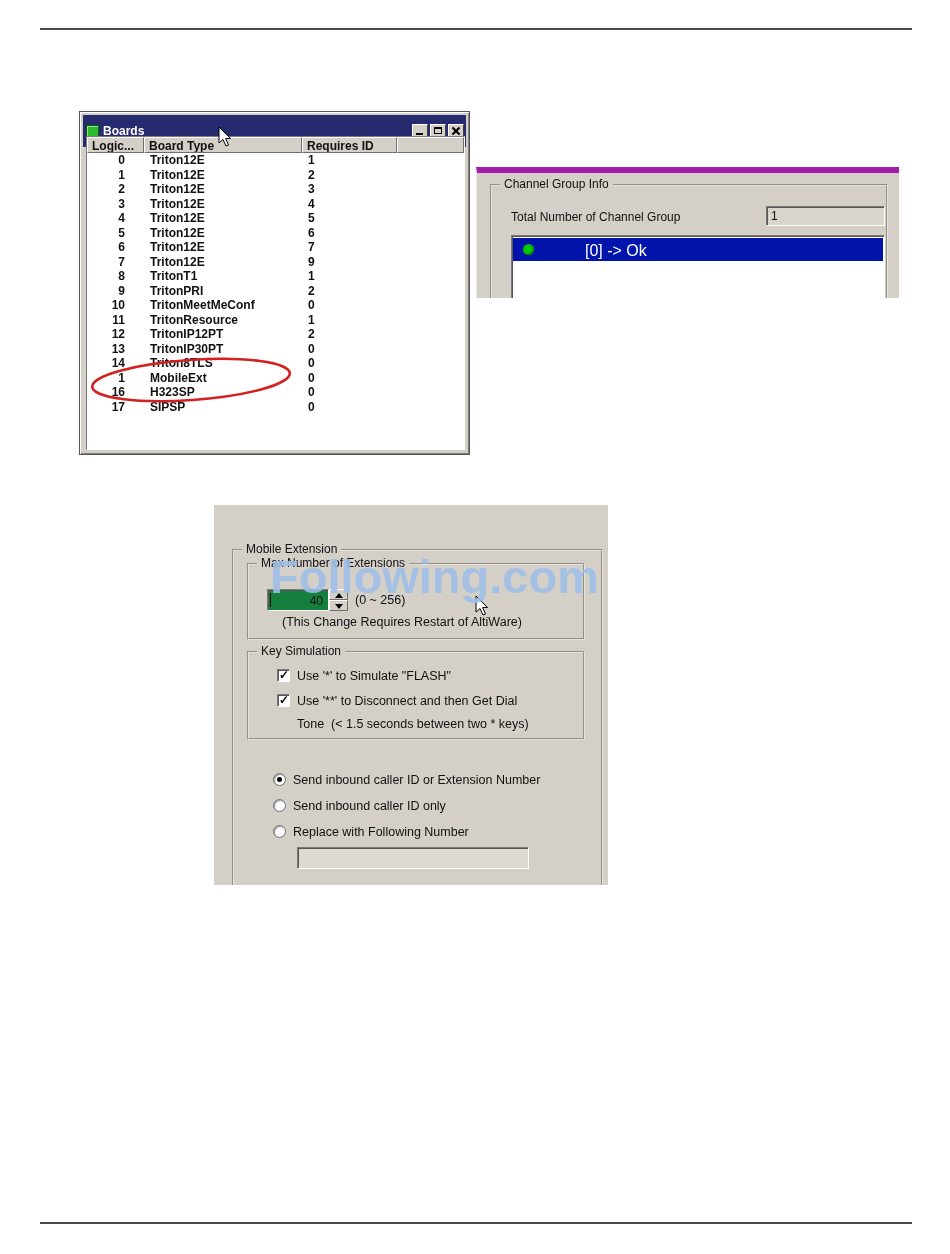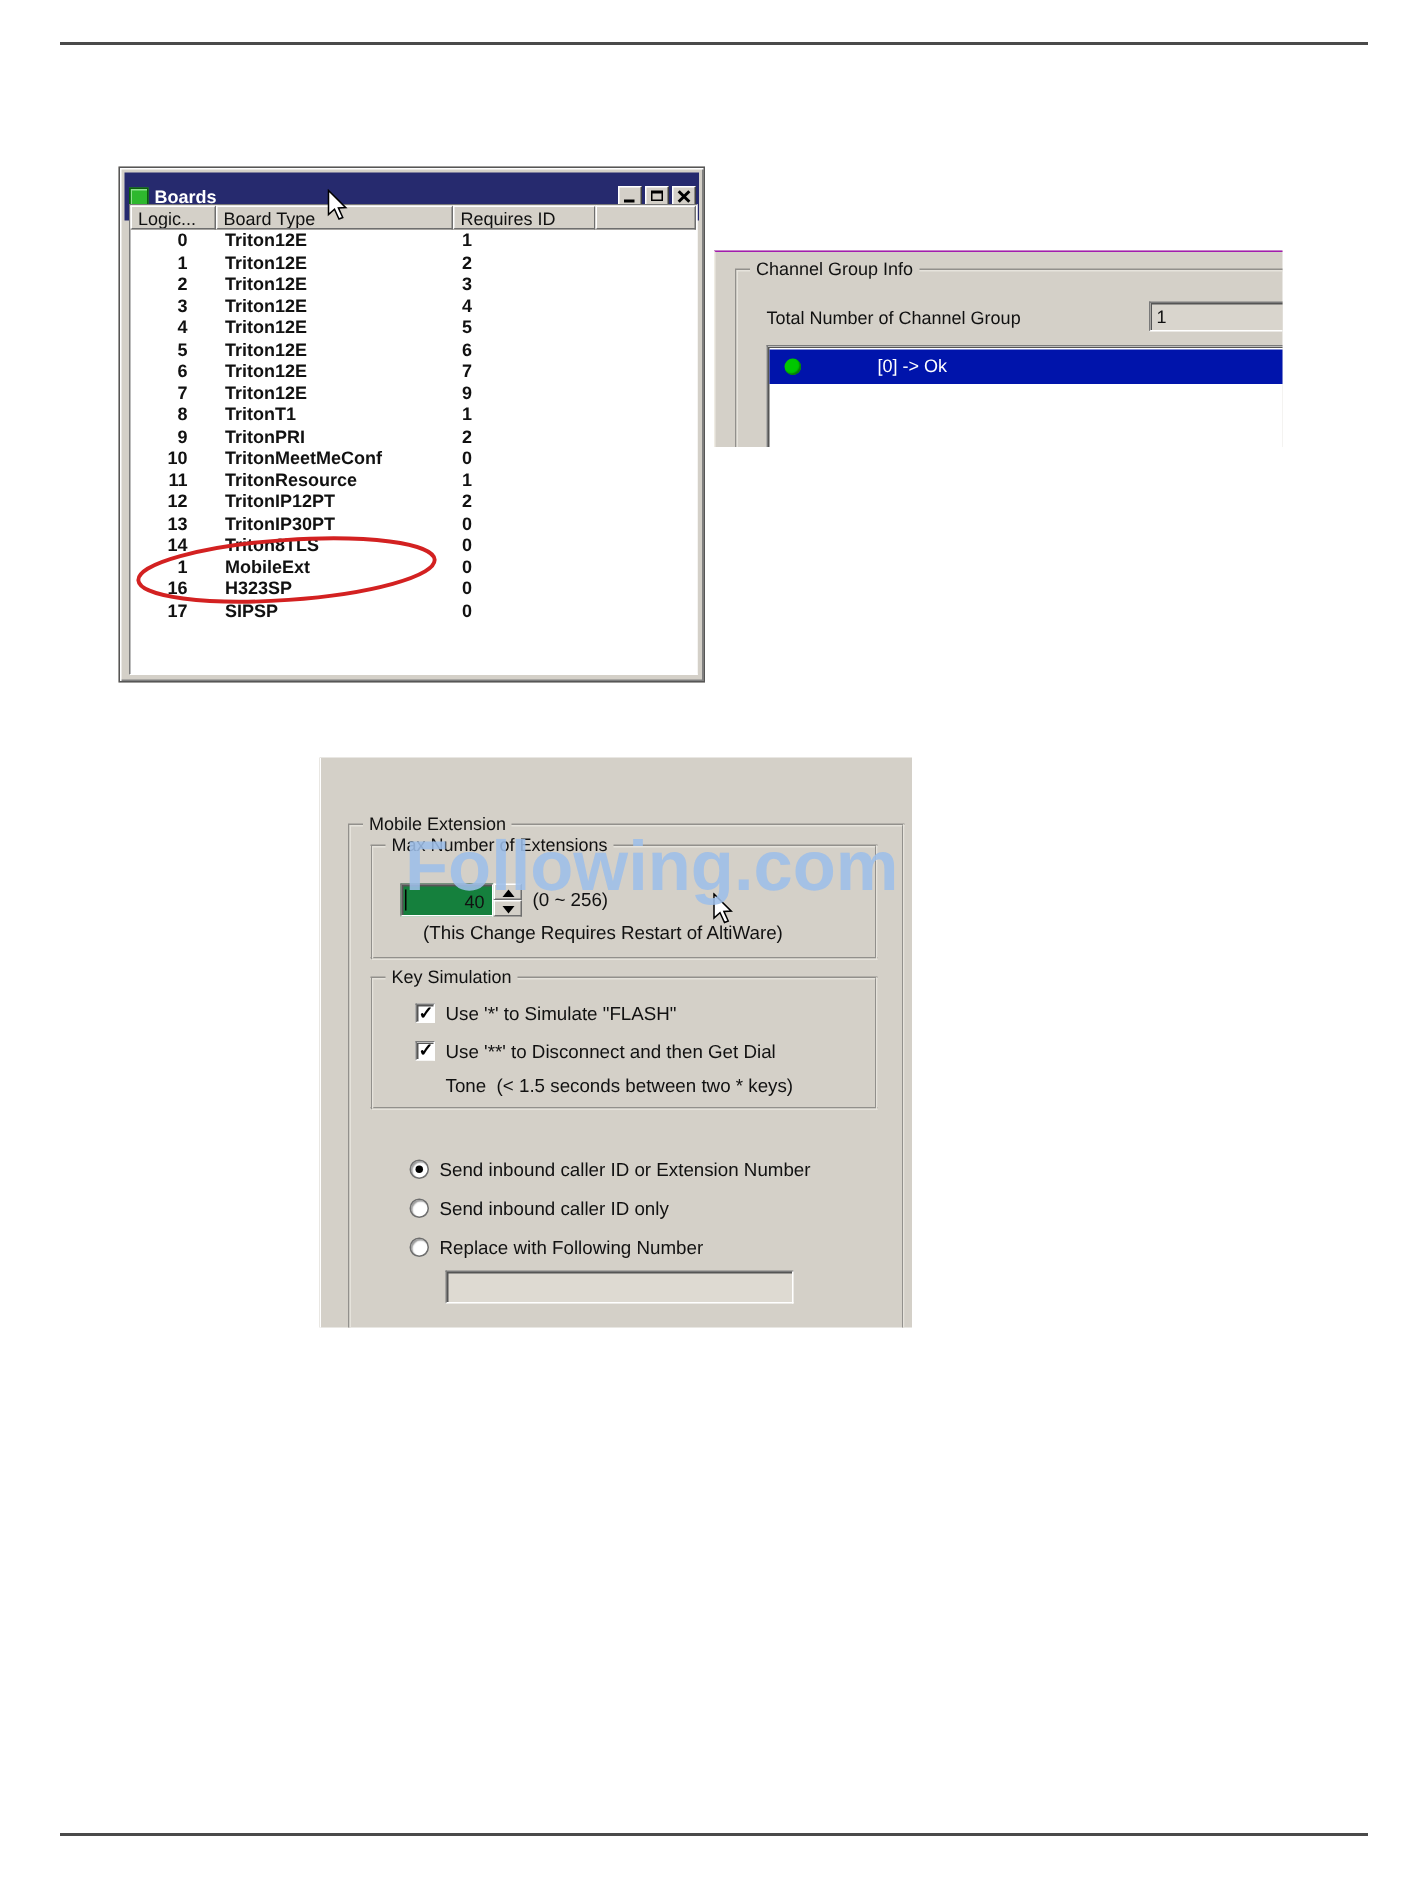--- a/index.html
+++ b/index.html
@@ -54,54 +54,54 @@
   .glyph-close-a, .glyph-close-b { position:absolute; left:2px; top:5px; width:10px; height:2px; background:#000; }
   .glyph-close-a { transform:rotate(45deg); }
   .glyph-close-b { transform:rotate(-45deg); }
 
   .boards-client {
     position:absolute; left:6px; top:24px; width:379px; height:314px;
     background:#ffffff;
     border-top:1px solid #7a7a7a; border-left:1px solid #7a7a7a;
     border-bottom:1px solid #fff; border-right:1px solid #fff;
   }
-  .lv-header { display:flex; height:16px; background:#d4d0c8; font-weight:normal; font-size:12px; }
+  .lv-header { display:flex; height:16px; background:#d4d0c8; font-weight:bold; font-size:12px; }
   .lv-hcell {
     border-top:1px solid #fff; border-left:1px solid #fff;
     border-bottom:1px solid #6e6e6e; border-right:1px solid #6e6e6e;
     background:#d4d0c8; padding:1px 4px 0 4px; white-space:nowrap; overflow:hidden;
   }
   .hc1 { width:57px; } .hc2 { width:158px; } .hc3 { width:95px; } .hc4 { flex:1; }
   .lv-rows { font-size:12px; font-weight:bold; }
   .lv-row { display:flex; height:14.5px; line-height:14.5px; }
   .rc1 { width:57px; text-align:right; padding-right:19px; }
   .rc2 { width:158px; padding-left:6px; }
   .rc3 { width:95px; padding-left:6px; }
   .ellipse-overlay { position:absolute; left:6px; top:238px; pointer-events:none; }
   .cursor { position:absolute; pointer-events:none; }
 
   
   .fragment {
-    position:absolute; left:476px; top:167px; width:379px; height:131px;
+    position:absolute; left:476px; top:167px; width:423px; height:131px;
     background:#d4d0c8; overflow:hidden;
-    border-left:1px solid #efece4; border-top:1px solid #a21caf;
+    border-left:1px solid #efece4; border-top:6px solid #a21caf;
   }
   .frag-group { left:13px; top:11px; width:398px; height:130px; }
   .frag-total-label { position:absolute; left:34px; top:37px; font-size:12px; white-space:nowrap; }
   .frag-total-field {
     position:absolute; left:289px; top:33px; width:119px; height:20px;
     background:#d9d5cd; font-size:12px; padding:2px 0 0 4px;
   }
   .frag-list {
     position:absolute; left:34px; top:62px; width:374px; height:69px;
     background:#ffffff;
   }
   .frag-sel-row {
     position:absolute; left:1px; right:1px; top:2px; height:23px;
-    background:#0014ab; color:#fff; font-size:12px;
+    background:#0014ab; color:#fff; font-size:16px;
   }
   .status-dot {
     position:absolute; left:10px; top:6px; width:11px; height:11px;
     border-radius:50%; background:#00c800; box-shadow: inset -1px -1px 1px #067a06;
   }
   .frag-item-label { position:absolute; left:72px; top:4px; }
 
   
   .watermark {
     position:absolute; left:270px; top:549px; z-index:60;

